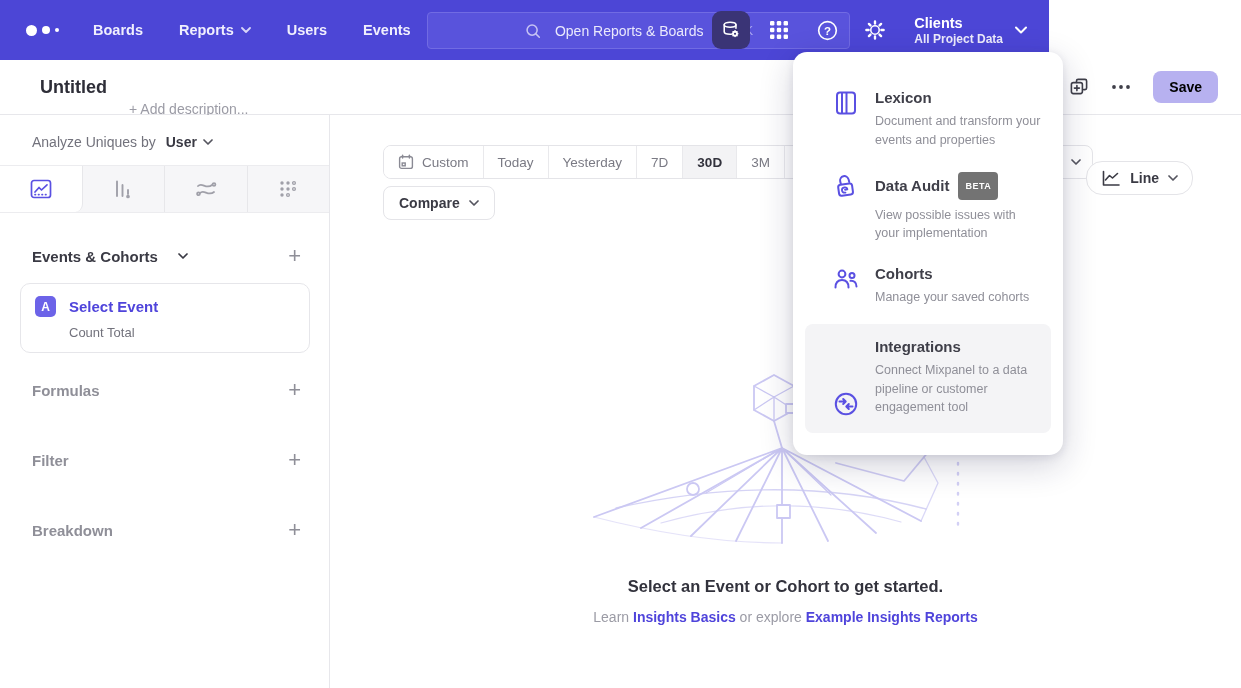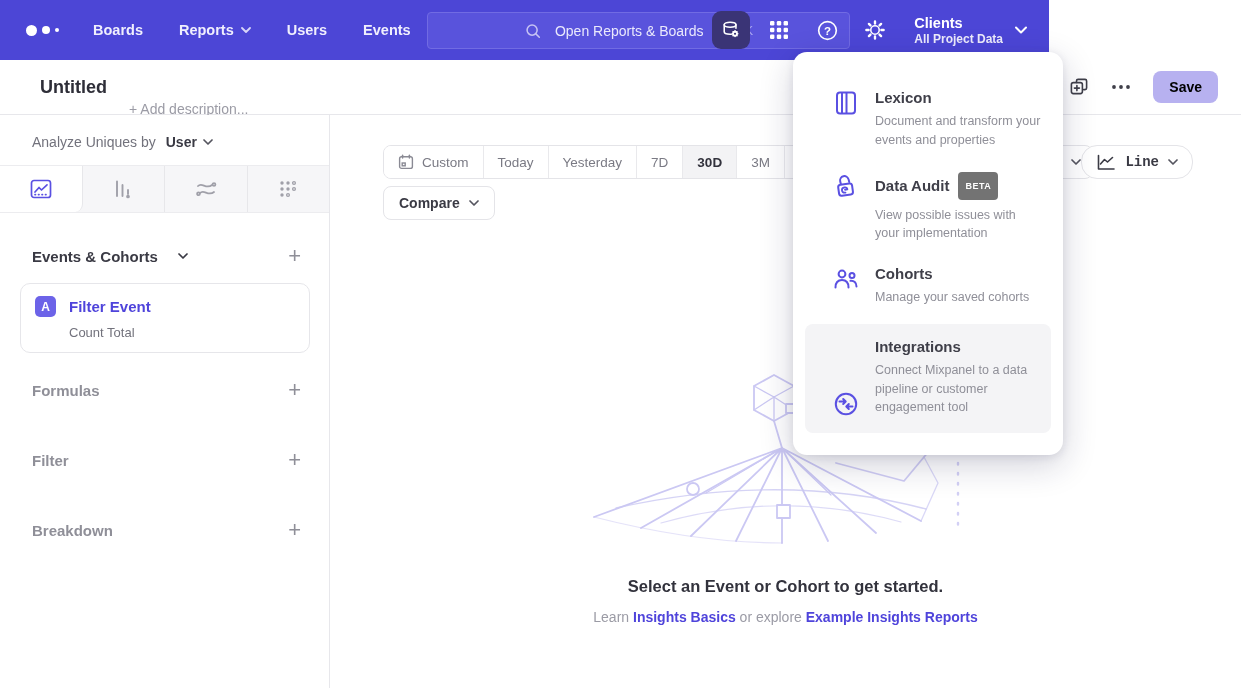--- a/index.html
+++ b/index.html
@@ -86,24 +86,24 @@
     display:flex; align-items:center; gap:8px; white-space:nowrap; }
   .range-btn:first-child { border-left:none; }
   .range-btn.active { background:#F3F3F5; color:#32323C; font-weight:700; }
   .compare-btn { position:absolute; left:0; top:41px; border:1px solid #E4E4E8;
     border-radius:8px; background:#fff; padding:8px 15px; font-size:14px; font-weight:700;
     color:#3A3A44; cursor:pointer; font-family:inherit; display:flex; align-items:center; gap:9px; }
   .interval-btn { position:absolute; right:148px; top:0; width:48px; height:34px;
     border:1px solid #E4E4E8; border-radius:8px; background:#fff; cursor:pointer;
     display:flex; align-items:center; justify-content:flex-end; padding-right:11px;
     color:#3A3A44; }
-  .linetype-btn { position:absolute; right:48px; top:0; height:34px;
+  .linetype-btn { position:absolute; right:48px; top:16px; height:34px;
     border:1px solid #E4E4E8; border-radius:16px; background:#fff; cursor:pointer;
     display:flex; align-items:center; gap:9px; padding:0 14px; font-size:14px;
-    font-weight:700; color:#3A3A44; font-family:Liberation Mono, monospace; }
+    font-weight:700; color:#3A3A44; font-family:Liberation Sans, sans-serif; }
   .empty-illustration { position:absolute; top:250px; left:50%; transform:translateX(-50%); }
   .empty-text { position:absolute; top:462px; left:0; right:0; text-align:center; }
   .empty-text h2 { font-size:16.5px; font-weight:700; color:#32323C; }
   .empty-text .sub { margin-top:13px; font-size:14px; color:#9B9BA5; }
   .empty-text .sub a { color:#4F44DB; font-weight:700; text-decoration:none; cursor:pointer; }
 
   
   .menu-panel { position:absolute; left:793px; top:52px; width:270px; z-index:60;
     background:#fff; border-radius:14px; box-shadow:0 10px 34px rgba(25,25,70,.20),
     0 2px 8px rgba(25,25,70,.10); padding:26px 0 22px; }
@@ -280,21 +280,21 @@
       <svg width="10" height="6" viewBox="0 0 10 6">
           <polyline points="1,1 5,5 9,1" fill="none" stroke="#3A3A44" stroke-width="1.7" stroke-linecap="round" stroke-linejoin="round"></polyline>
         </svg>
     </span>
     <button class="plus-btn">+</button>
   </div>
 
   <div class="event-card">
     <div class="row1">
       <span class="badge-a">A</span>
-      <span class="ttl">Filter Event</span>
+      <span class="ttl">Select Event</span>
     </div>
     <div class="metric">Count Total</div>
   </div>
 
   <div class="builder-row" style="top:260px">
     <span class="lbl">Formulas</span>
     <button class="plus-btn">+</button>
   </div>
   <div class="builder-row" style="top:330px">
     <span class="lbl">Filter</span>

